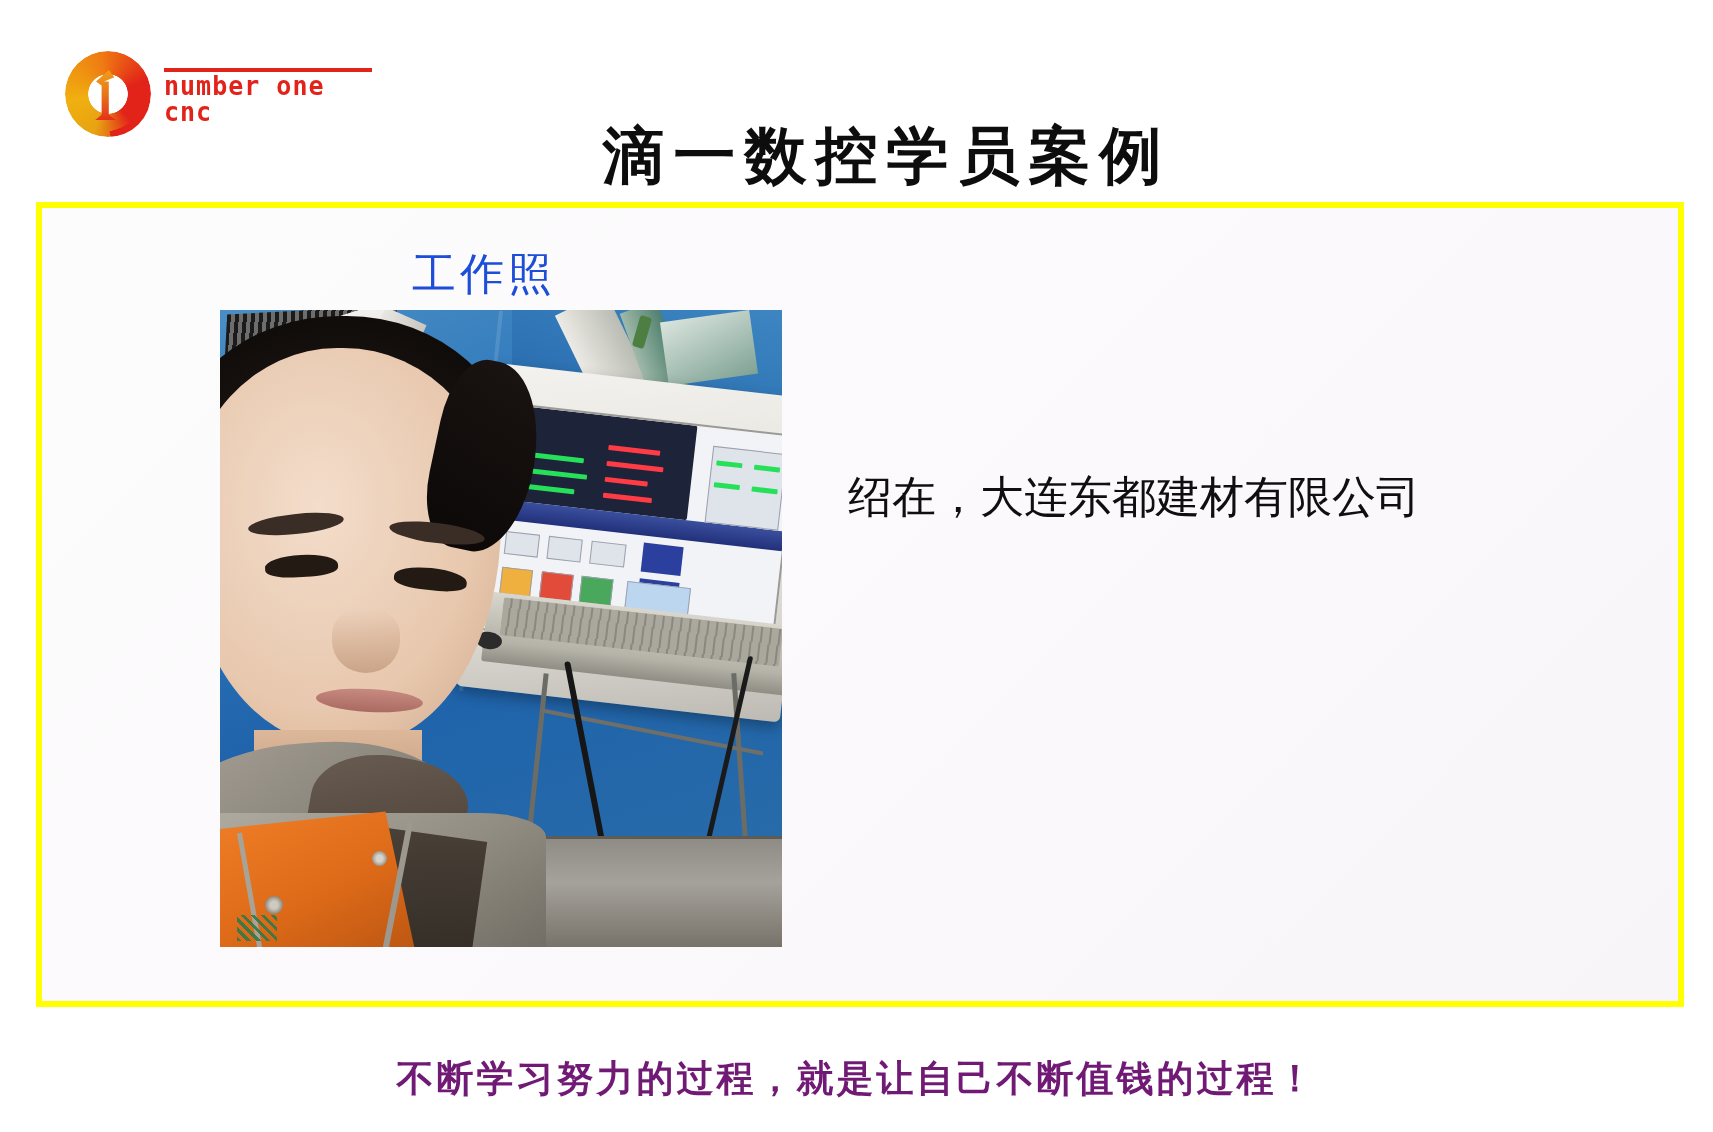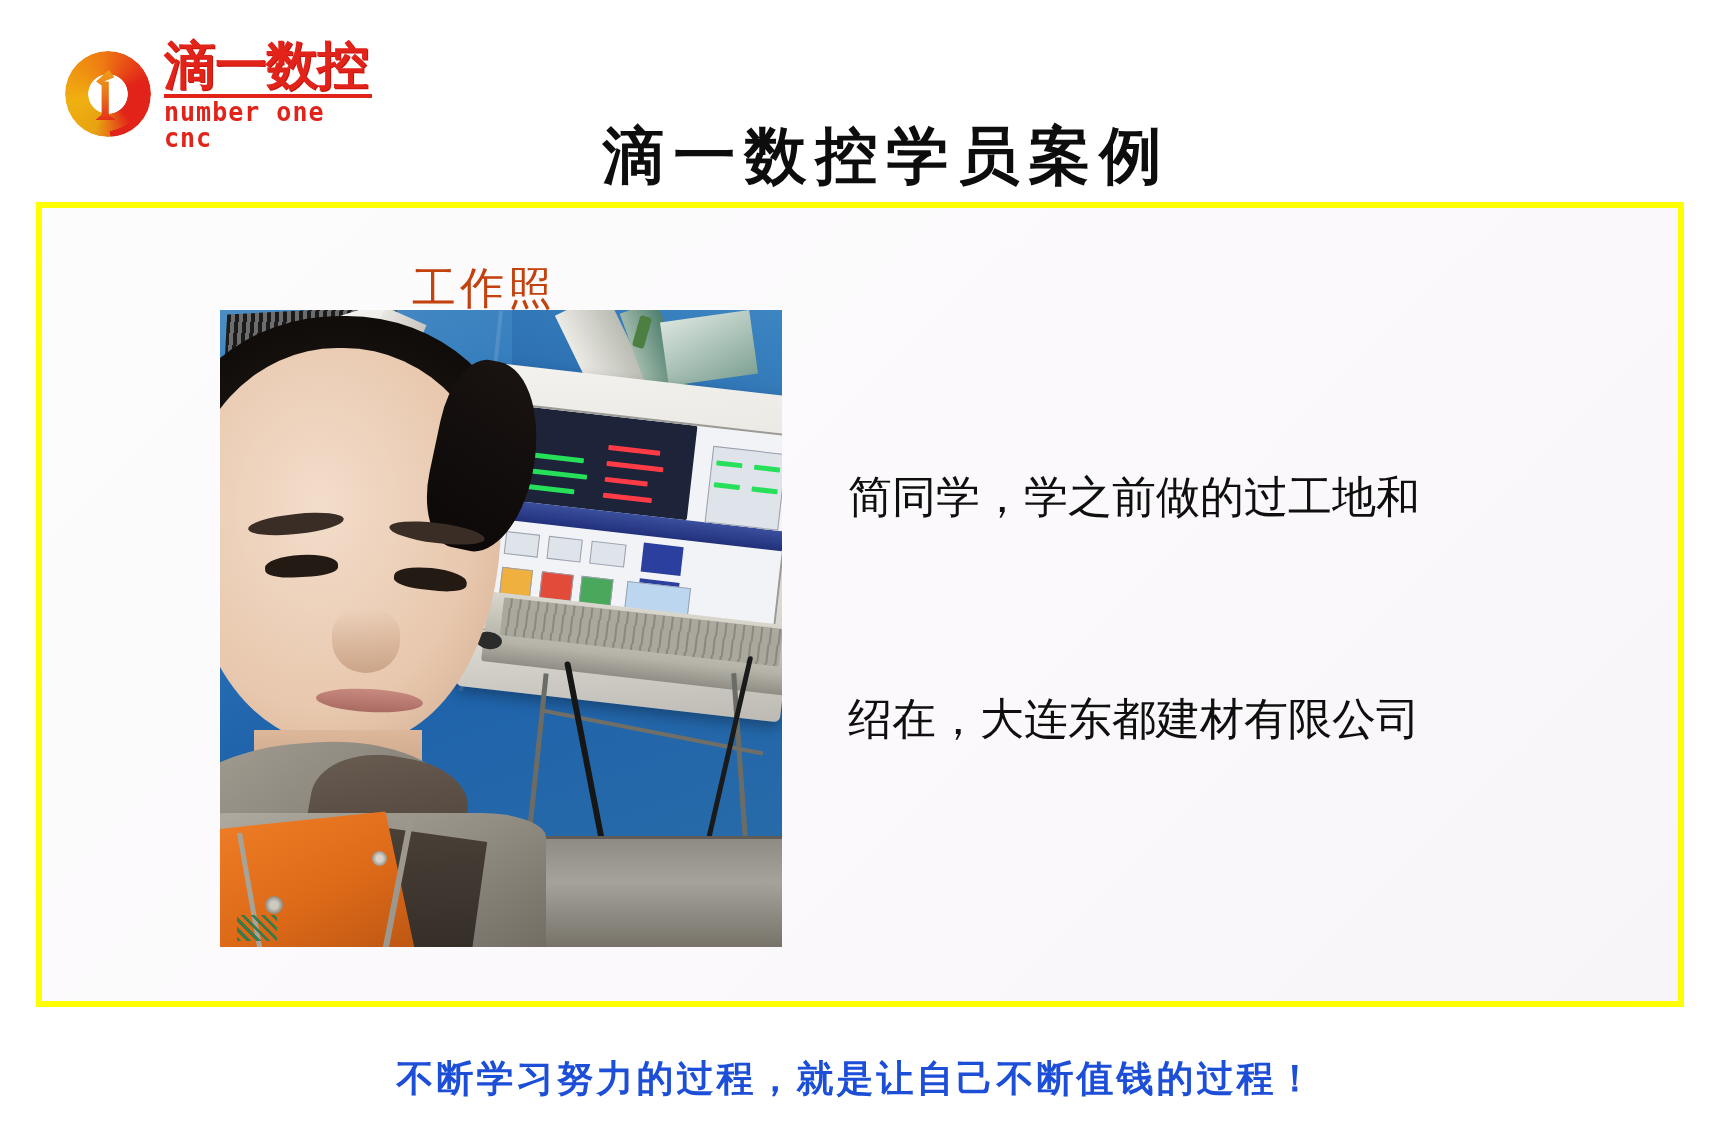--- a/index.html
+++ b/index.html
@@ -111,26 +111,26 @@
     width: 1648px;
     height: 805px;
     border: 6px solid #ffff00;
     background: linear-gradient(135deg,#fdfcfd 0%, #fbf9fb 55%, #f7f5f7 100%);
   }
 
   
   .photo-label {
     position: absolute;
     left: 412px;
-    top: 259px;
+    top: 245px;
     font-family: Liberation Mono, monospace;
     font-size: 44px;
     font-weight: 400;
     letter-spacing: 4px;
-    color: #c2410c;
+    color: #1d4ed8;
   }
 
   
   .photo {
     position: absolute;
     left: 220px;
     top: 310px;
     width: 562px;
     height: 637px;
     overflow: hidden;
@@ -282,33 +282,32 @@
   .slogan {
     position: absolute;
     left: 0;
     top: 1054px;
     width: 1713px;
     text-align: center;
     font-family: "DejaVu Sans", sans-serif;
     font-weight: 700;
     font-size: 37px;
     letter-spacing: 3px;
-    color: #1d4ed8;
+    color: #701a75;
   }
 </style>
 </head>
 <body>
 
 <div class="logo-block">
   <div class="logo-mark">
     <div class="logo-ring"></div>
     <div class="logo-one"></div>
   </div>
   <div class="logo-text">
-    <div class="logo-cn">滴一数控</div>
     <div class="logo-rule"></div>
     <div class="logo-en">number one cnc</div>
   </div>
 </div>
 
 <div class="page-title">滴一数控学员案例</div>
 
 <div class="frame"></div>
 
 <div class="photo-label">工作照</div>
@@ -384,21 +383,20 @@
   <div class="ph jacket-inner"></div>
   <div class="ph jacket-orange"></div>
   <div class="ph zip"></div>
   <div class="ph zip2"></div>
   <div class="ph snap1"></div>
   <div class="ph snap2"></div>
   <div class="ph logo-stitch"></div>
 </div>
 
 <div class="body-text">
-  <span class="body-line">简同学，学之前做的过工地和</span>
   <span class="body-line">绍在，大连东都建材有限公司</span>
   
   
   
   
 </div>
 
 <div class="slogan">不断学习努力的过程，就是让自己不断值钱的过程！</div>
 
 </body></html>

